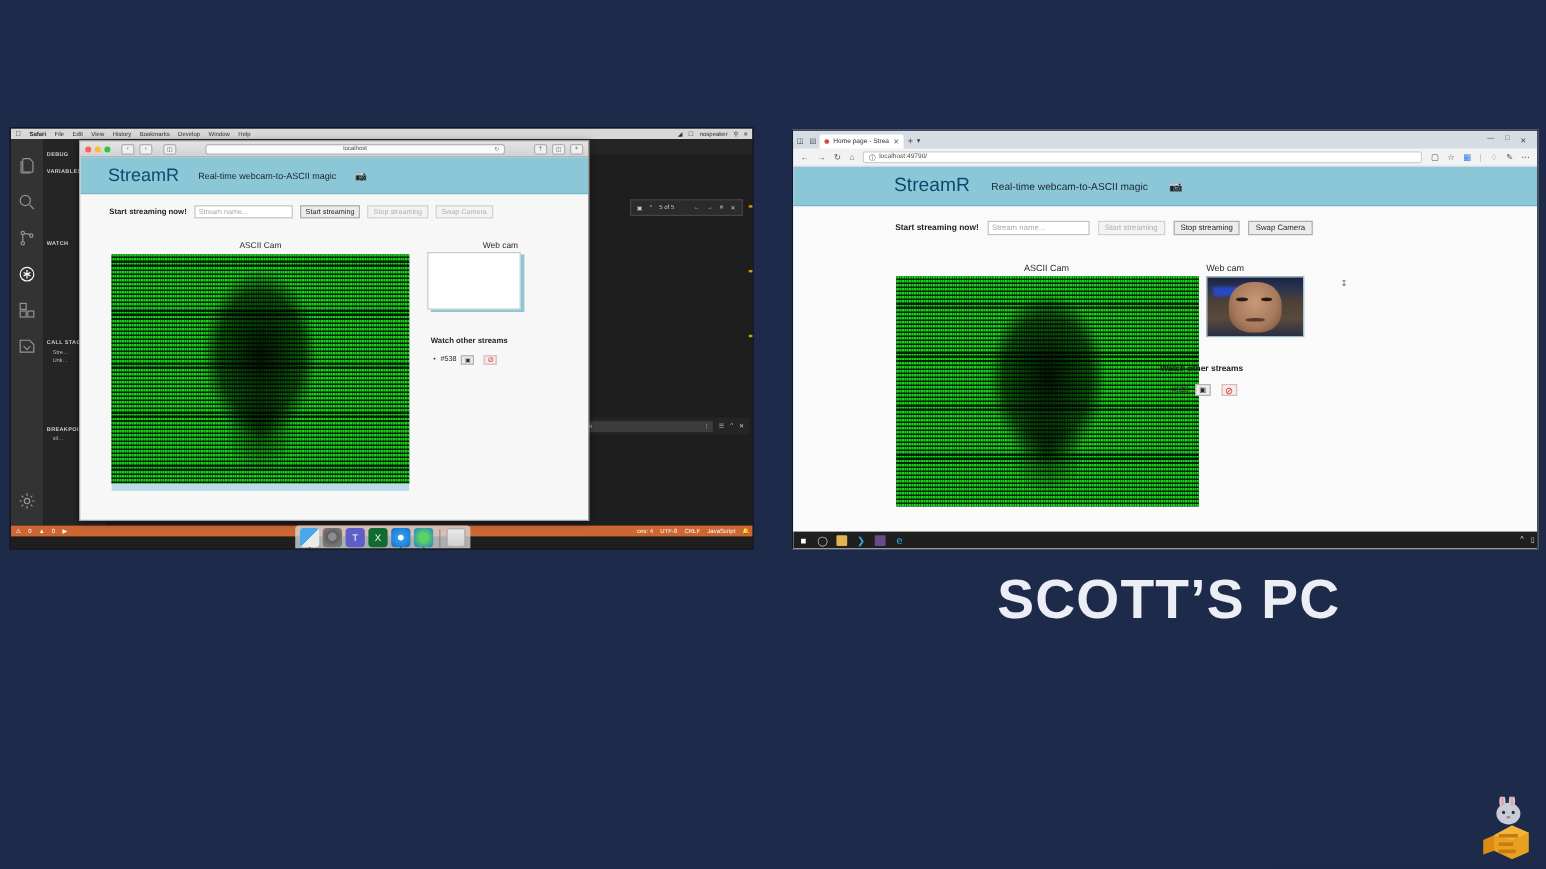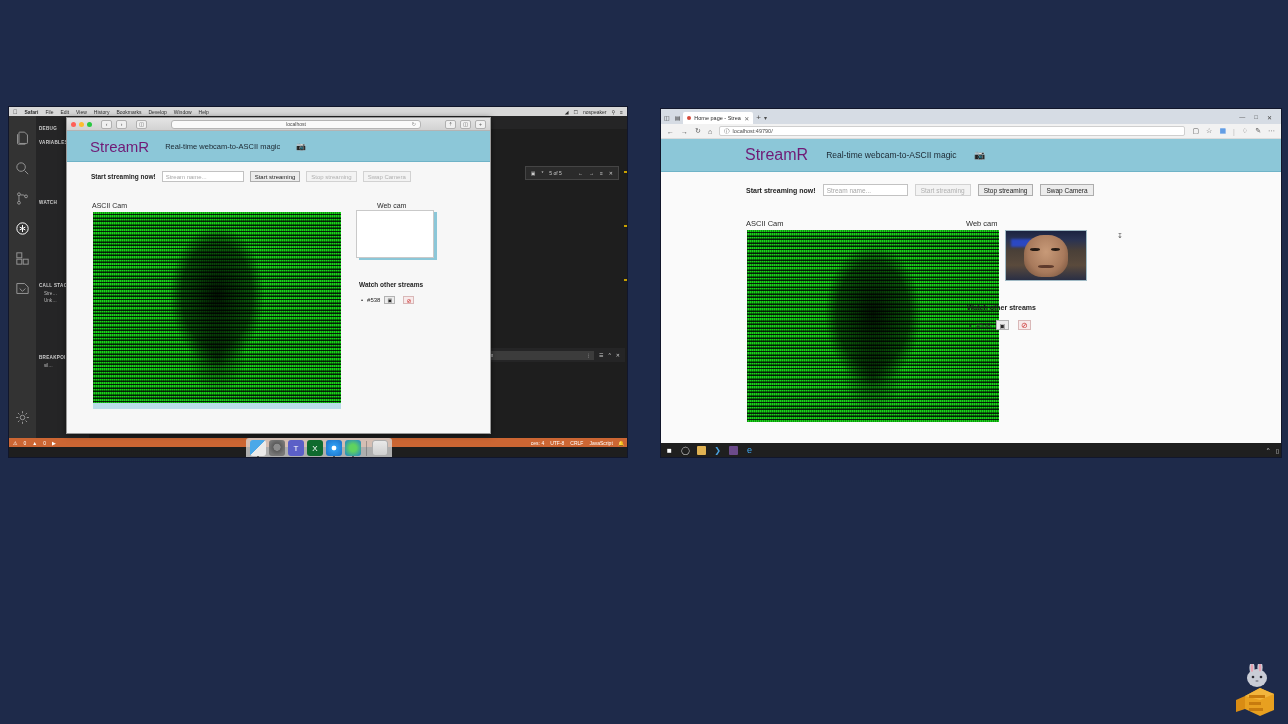--- a/index.html
+++ b/index.html
@@ -116,35 +116,35 @@
     align-items:center; justify-content:center; font-size:5px; color:#4a4a4a;
     position:relative;
   }
   .sf-url .reload { position:absolute; right:4px; font-size:5px; color:#808080; }
 
   
   .app-banner {
     background:#8cc7d8; display:flex; align-items:center;
     border-bottom:1px solid #6fb3c7;
   }
-  .app-title { font-weight:normal; color:#701a75; }
+  .app-title { font-weight:normal; color:#0c4a6e; }
   .app-tagline { color:#1a2630; }
   .app-body { background:#f7f7f7; }
   .ctl-row { display:flex; align-items:center; }
   .ctl-label { font-weight:bold; color:#1d1d1d; }
   .inp {
     background:#ffffff; border:1px solid #c2c2c2; color:#a7a7a7;
     display:flex; align-items:center;
   }
   .btn {
     background:#ececec; border:1px solid #adadad; color:#1d1d1d;
     display:flex; align-items:center; justify-content:center; white-space:nowrap;
   }
   .btn.disabled { color:#b0b0b0; border-color:#d2d2d2; background:#f3f3f3; }
-  .sec-label { color:#2b2b2b; }
+  .sec-label { text-align:center; color:#2b2b2b; }
   .ascii-box {
     background:#000; position:relative; overflow:hidden;
     background-image:
       repeating-linear-gradient(180deg,
         #19d519 0px, #19d519 1.6px,
         #0a7a0a 1.6px, #0a7a0a 2.4px,
         #06260a 2.4px, #06260a 3.4px);
   }
   .ascii-face {
     position:absolute; left:22%; top:6%; width:56%; height:90%;
@@ -489,20 +489,21 @@
       <span class="tb-ico" style="color:#4aa3e0; font-size:8px">❯</span>
       <span class="tb-ico" style="background:#6b4a8a; border-radius:1px"></span>
       <span class="tb-ico" style="color:#3fa9f5; font-size:9px">e</span>
       <span class="tb-right">
         <span>^</span>
         <span>▯</span>
       </span>
     </div>
   </div>
 
+  <div class="caption" id="cap-pc">SCOTT’S PC</div>
 
   <svg class="logo" viewBox="0 0 46 52">
     <path d="M13 32 L28 24 L42 30 L42 46 L28 52 L13 45 Z" fill="#e8a020"></path>
     <path d="M13 32 L28 24 L42 30 L28 36 Z" fill="#f2b53c"></path>
     <path d="M4 36 L13 32 L13 45 L4 48 Z" fill="#d98c14"></path>
     <rect x="17" y="31" width="16" height="3" fill="#c77b0e"></rect>
     <rect x="17" y="38" width="12" height="3" fill="#c77b0e"></rect>
     <rect x="17" y="44" width="14" height="3" fill="#c77b0e"></rect>
     <ellipse cx="25" cy="14" rx="10" ry="9" fill="#c9ccd6"></ellipse>
     <ellipse cx="20" cy="4" rx="2.6" ry="6" fill="#c9ccd6"></ellipse>

